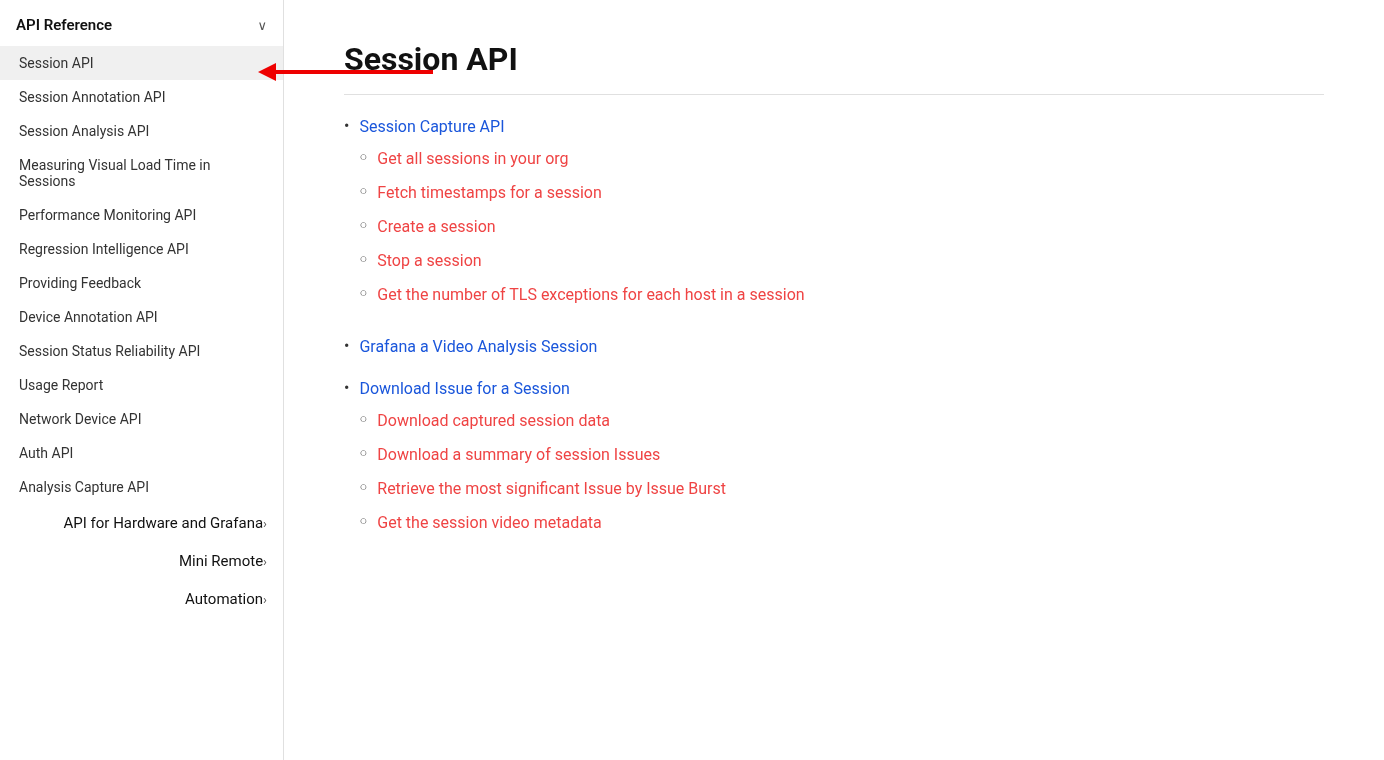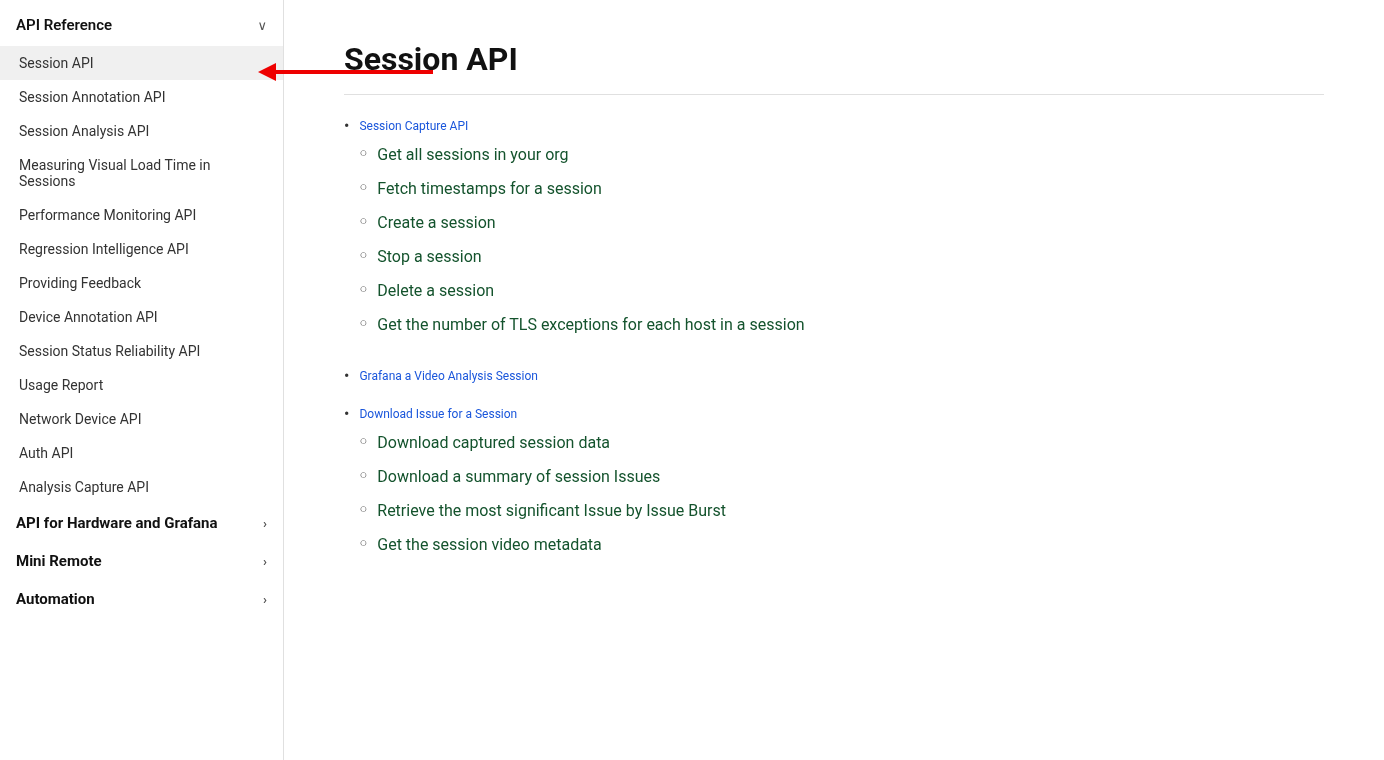--- a/index.html
+++ b/index.html
@@ -56,24 +56,24 @@
     }
 
     .sidebar-item.active {
       background: #f0f0f0;
       border-left: 3px solid transparent;
     }
 
     .sidebar-item-expandable {
       display: flex;
       align-items: center;
-      justify-content: space-between;
+      justify-content: flex-end;
       padding: 10px 16px;
       font-size: 15px;
-      font-weight: 700;
+      font-weight: 400;
       color: #111;
       cursor: pointer;
     }
 
     .sidebar-item-expandable .chevron-right {
       font-size: 13px;
       color: #555;
     }
 
     
@@ -135,26 +135,26 @@
       color: #555;
       font-size: 13px;
       margin-right: 10px;
       margin-top: 2px;
       flex-shrink: 0;
     }
 
     .toc-link {
       color: #1a56db;
       text-decoration: none;
-      font-size: 12px;
+      font-size: 16px;
       line-height: 1.5;
     }
 
     .toc-sublink {
-      color: #14532d;
+      color: #ef4444;
       text-decoration: none;
       font-size: 16px;
       line-height: 1.5;
     }
 
     .toc-item-content {
       flex: 1;
     }
 
     
@@ -255,23 +255,20 @@
           <li>
             <a class="toc-sublink" href="#">Fetch timestamps for a session</a>
           </li>
           <li>
             <a class="toc-sublink" href="#">Create a session</a>
           </li>
           <li>
             <a class="toc-sublink" href="#">Stop a session</a>
           </li>
           <li>
-            <a class="toc-sublink" href="#">Delete a session</a>
-          </li>
-          <li>
             <a class="toc-sublink" href="#">Get the number of TLS exceptions for each host in a session</a>
           </li>
         </ul>
       </div>
     </li>
 
     <li>
       <div class="toc-item-content">
         <a class="toc-link" href="#">Grafana a Video Analysis Session</a>
       </div>

